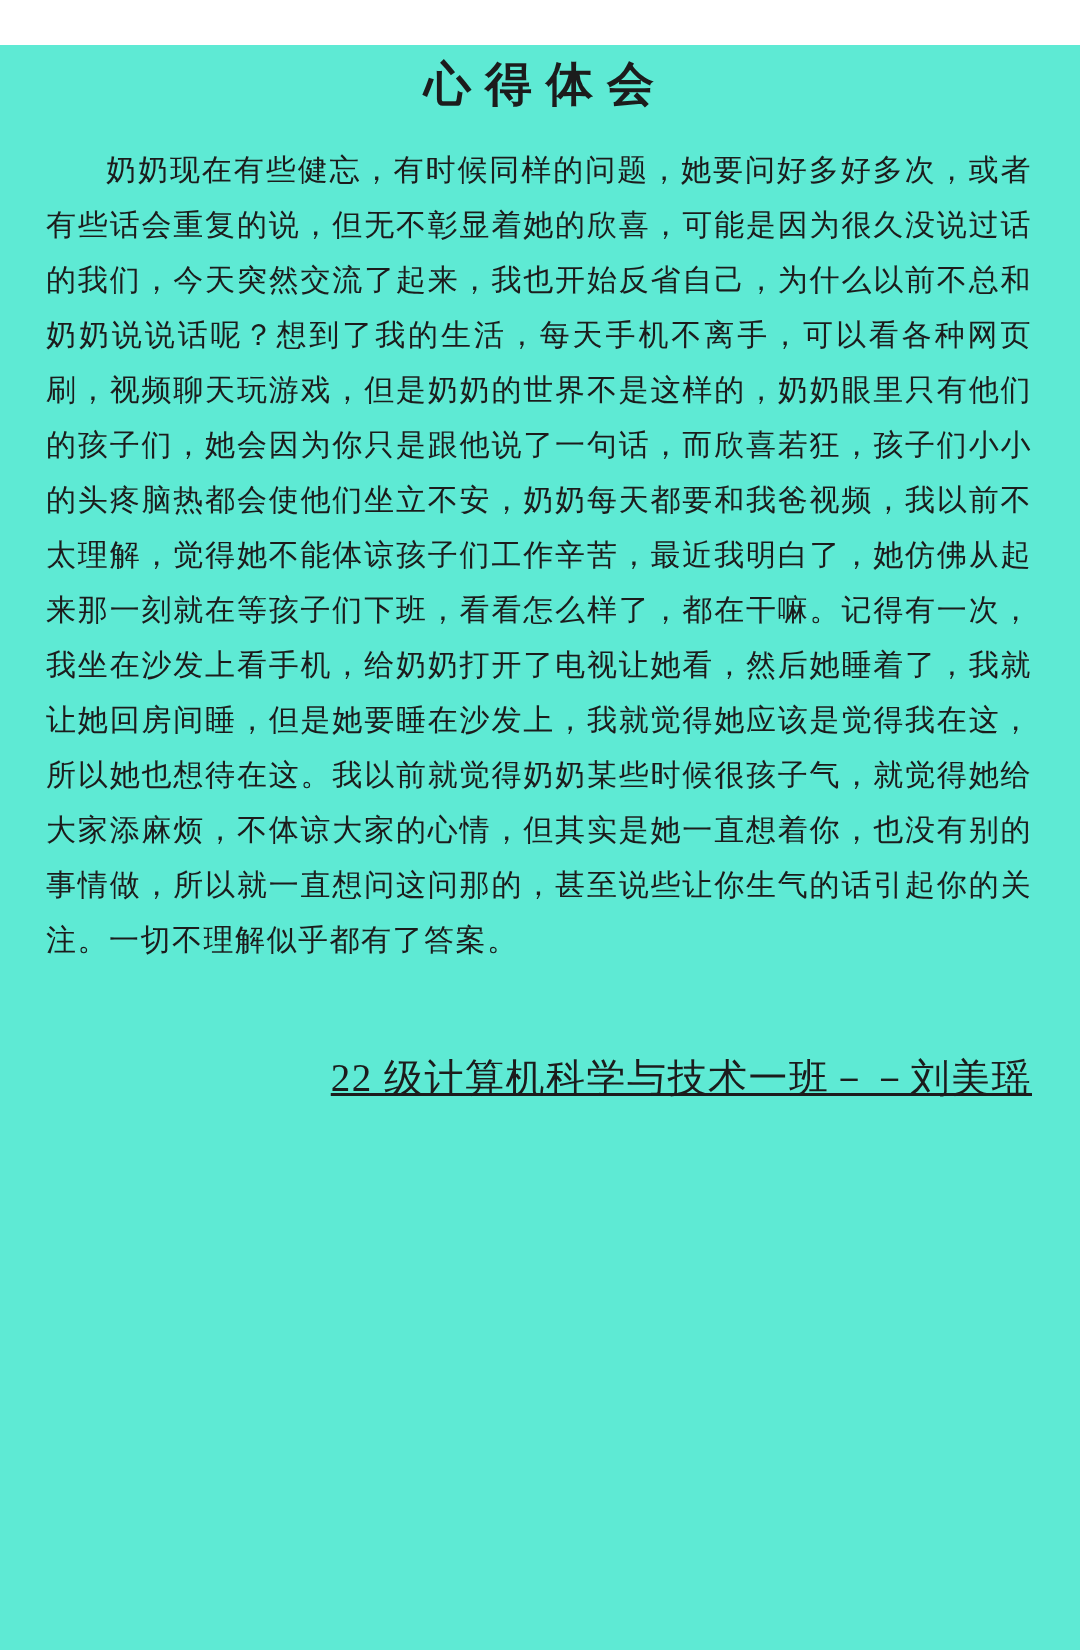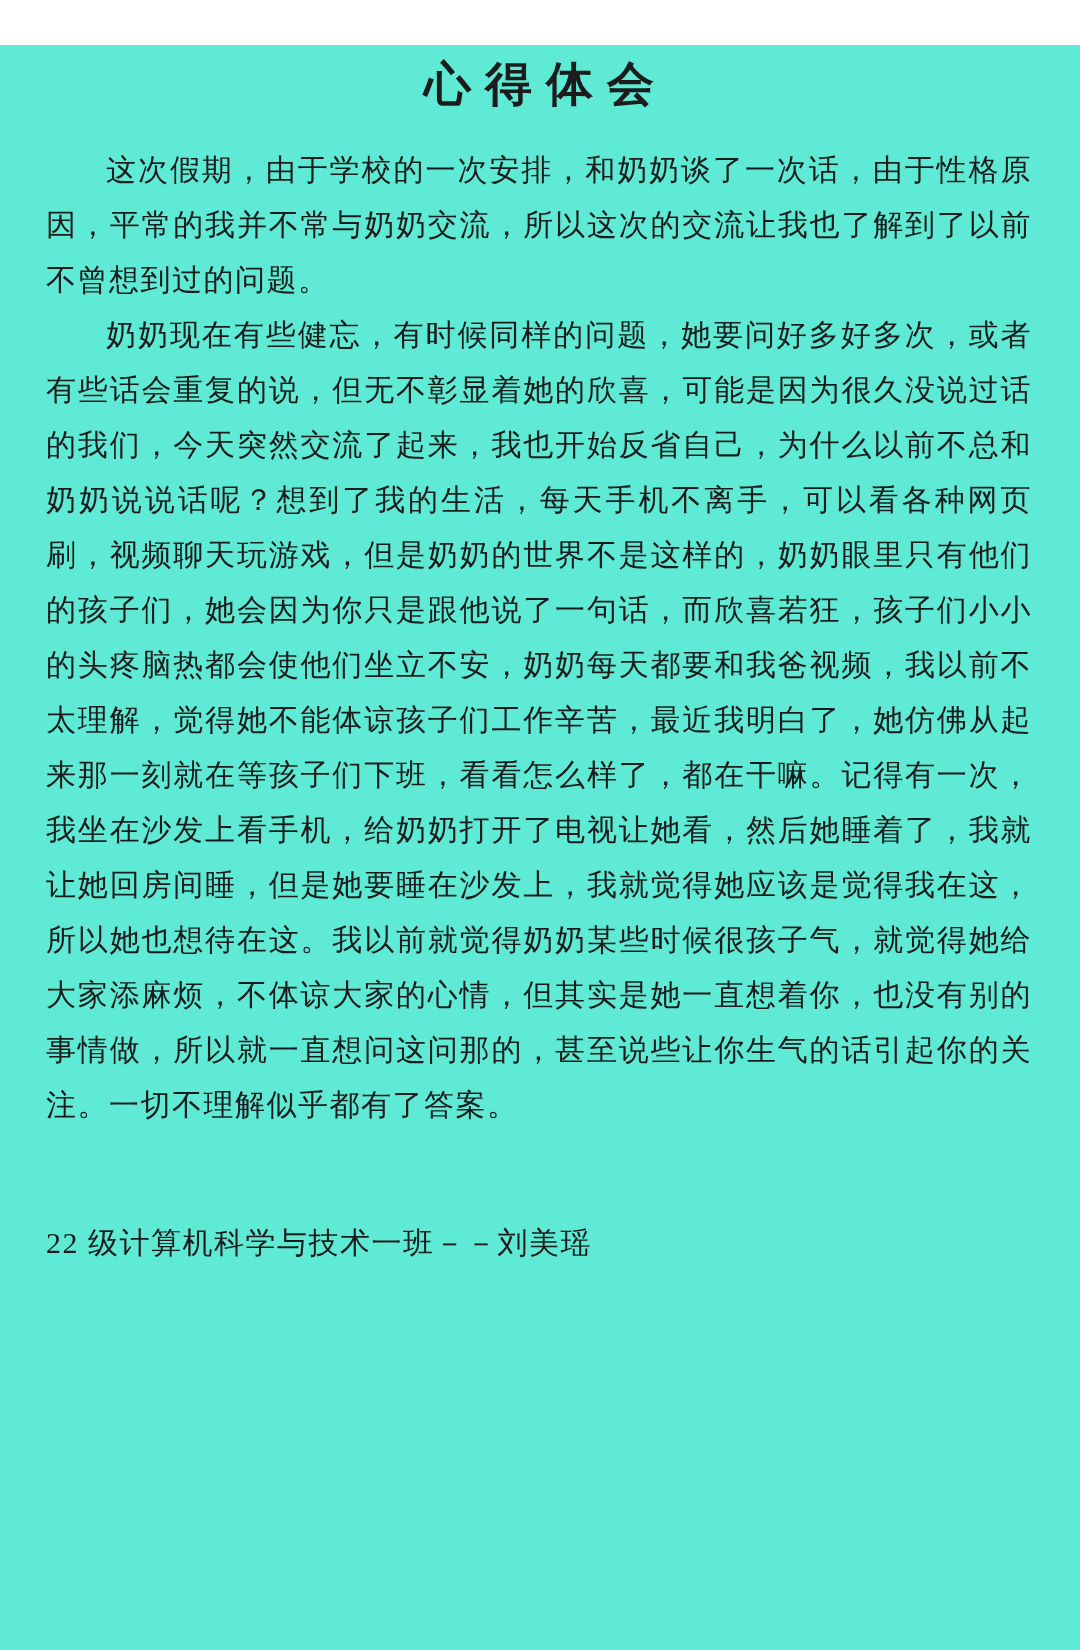--- a/index.html
+++ b/index.html
@@ -33,33 +33,34 @@
     font-size: 30px;
     line-height: 55px;
     letter-spacing: 1.5px;
     text-align: justify;
     text-justify: inter-ideograph;
     text-indent: 2em;
     word-break: break-all;
   }
   .signature {
     margin-top: 83px;
-    font-size: 30px;
+    font-size: 39px;
     line-height: 55px;
     letter-spacing: 1.5px;
+    text-align: right;
     white-space: nowrap;
+    text-decoration: underline;
   }
 </style>
 </head>
 <body>
 
 <div class="page" style="color: rgb(28, 28, 28); background: #5eead4; margin-top: 45px;">
 
   <h1 class="doc-title">心得体会</h1>
 
   <div class="doc-body">
-    <p>这次假期，由于学校的一次安排，和奶奶谈了一次话，由于性格原因，平常的我并不常与奶奶交流，所以这次的交流让我也了解到了以前不曾想到过的问题。</p>
     <p>奶奶现在有些健忘，有时候同样的问题，她要问好多好多次，或者有些话会重复的说，但无不彰显着她的欣喜，可能是因为很久没说过话的我们，今天突然交流了起来，我也开始反省自己，为什么以前不总和奶奶说说话呢？想到了我的生活，每天手机不离手，可以看各种网页刷，视频聊天玩游戏，但是奶奶的世界不是这样的，奶奶眼里只有他们的孩子们，她会因为你只是跟他说了一句话，而欣喜若狂，孩子们小小的头疼脑热都会使他们坐立不安，奶奶每天都要和我爸视频，我以前不太理解，觉得她不能体谅孩子们工作辛苦，最近我明白了，她仿佛从起来那一刻就在等孩子们下班，看看怎么样了，都在干嘛。记得有一次，我坐在沙发上看手机，给奶奶打开了电视让她看，然后她睡着了，我就让她回房间睡，但是她要睡在沙发上，我就觉得她应该是觉得我在这，所以她也想待在这。我以前就觉得奶奶某些时候很孩子气，就觉得她给大家添麻烦，不体谅大家的心情，但其实是她一直想着你，也没有别的事情做，所以就一直想问这问那的，甚至说些让你生气的话引起你的关注。一切不理解似乎都有了答案。</p>
   </div>
 
   <div class="signature">22 级计算机科学与技术一班－－刘美瑶</div>
 
 </div>
 
 </body></html>

